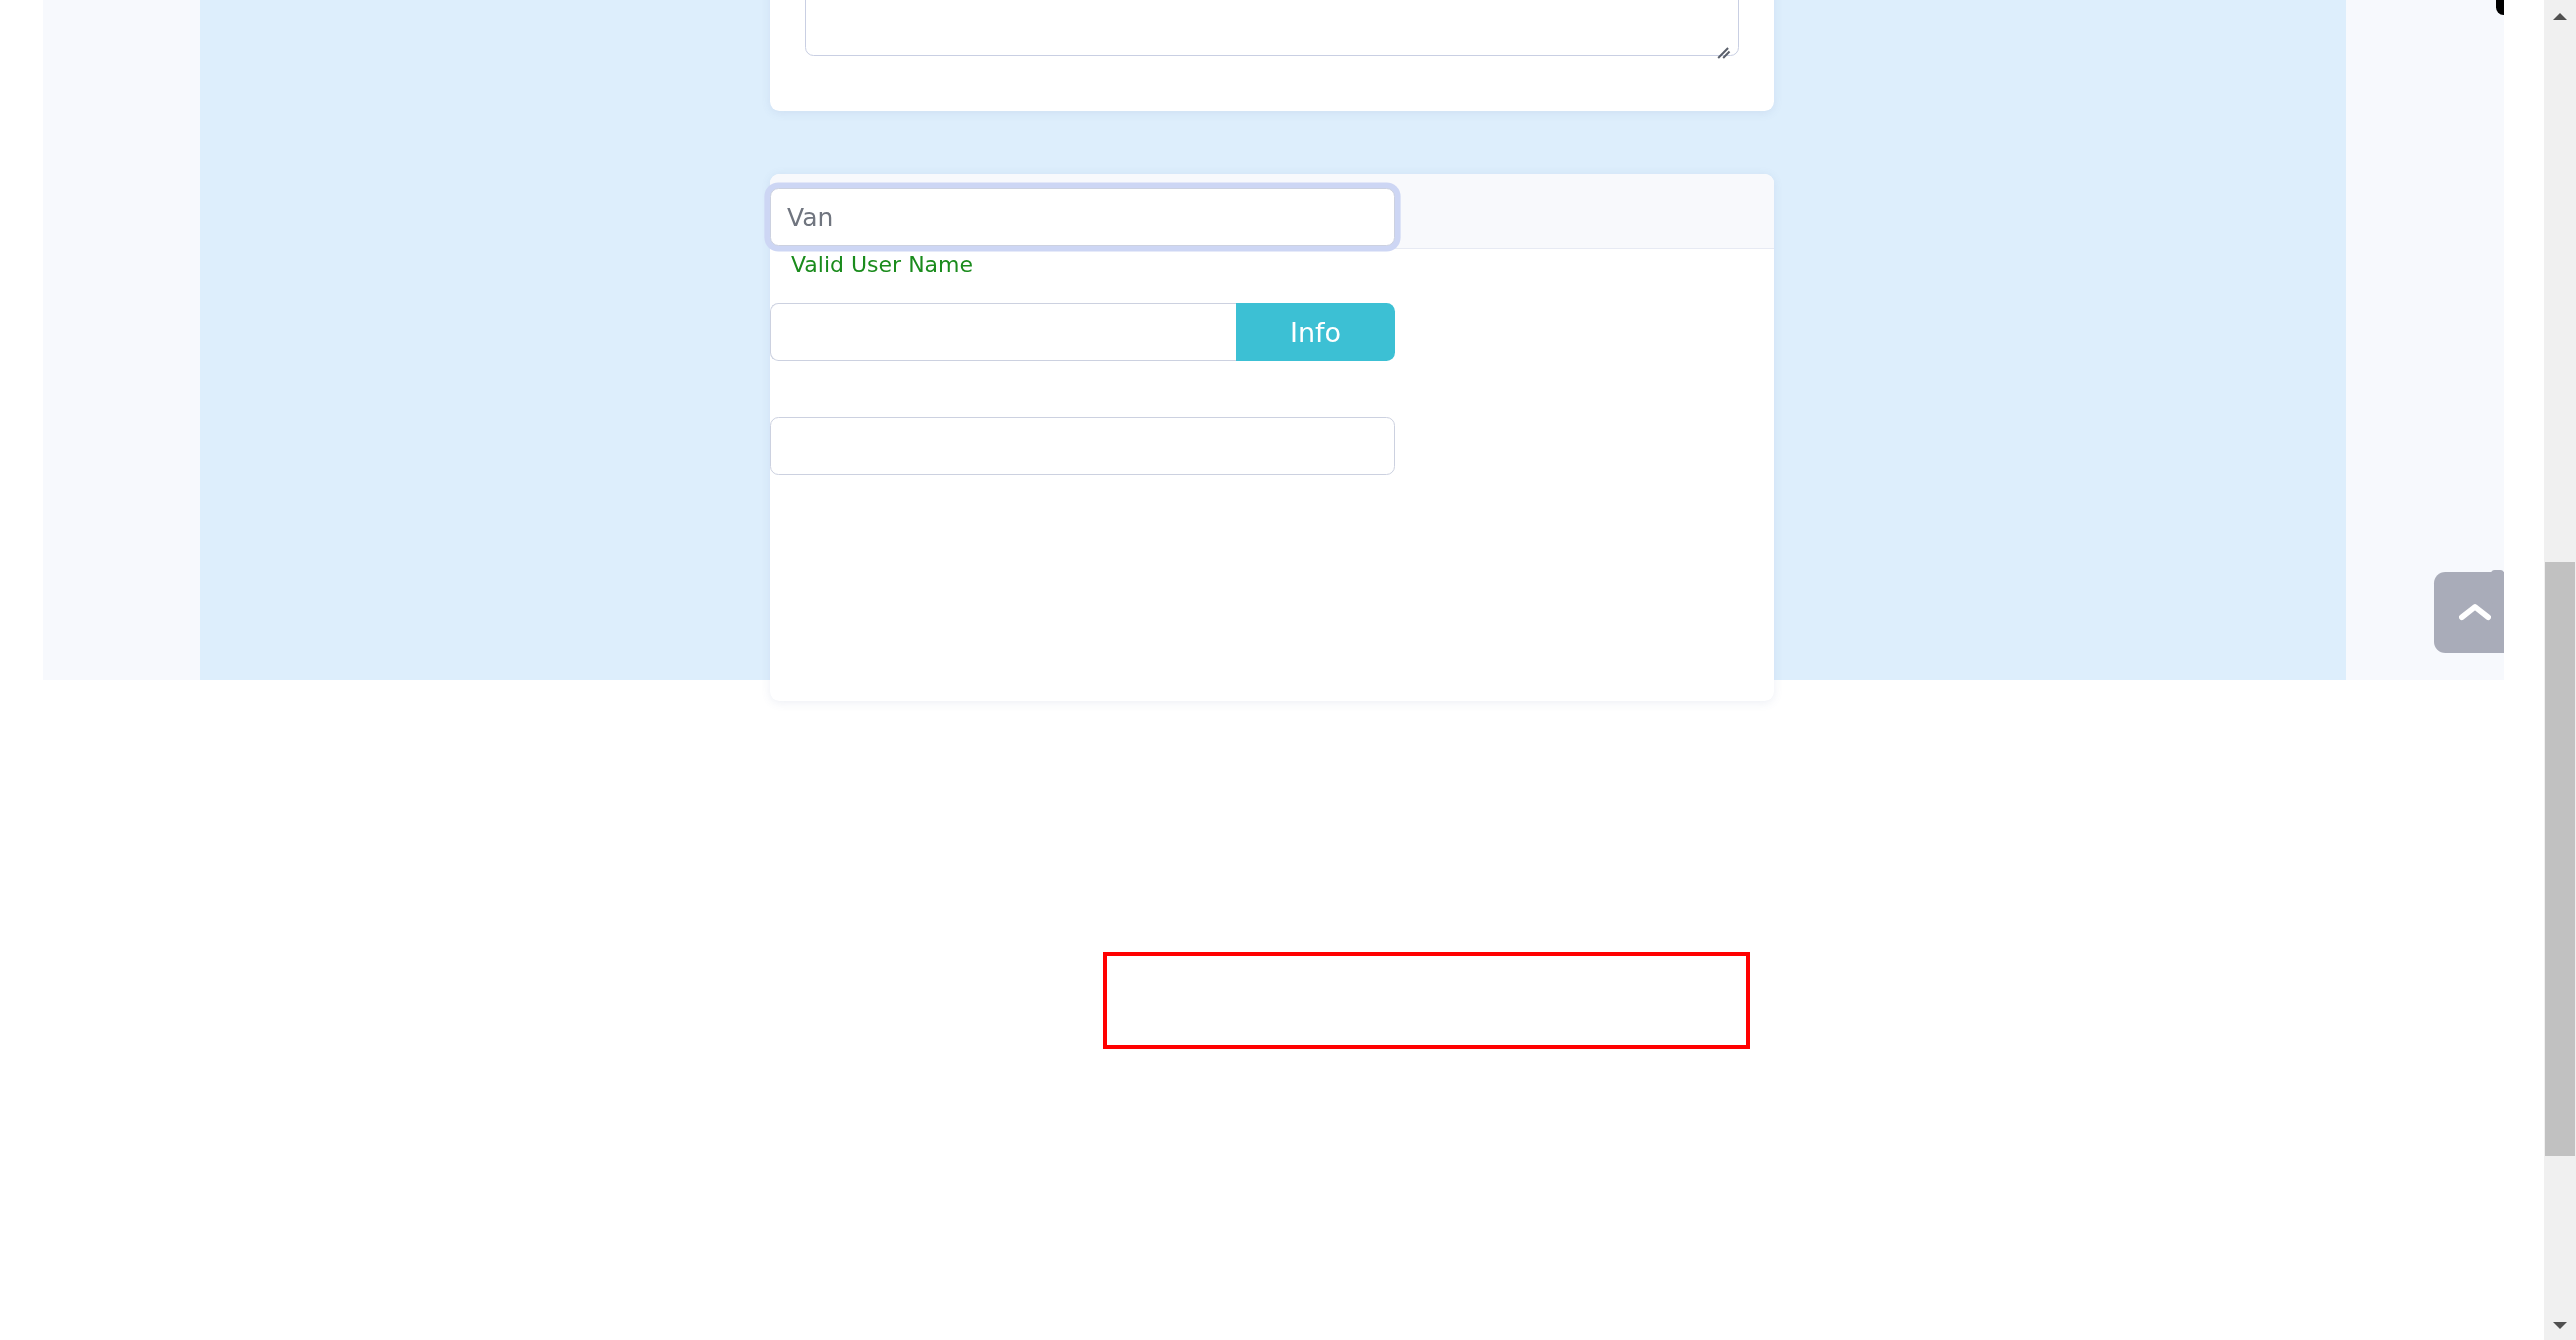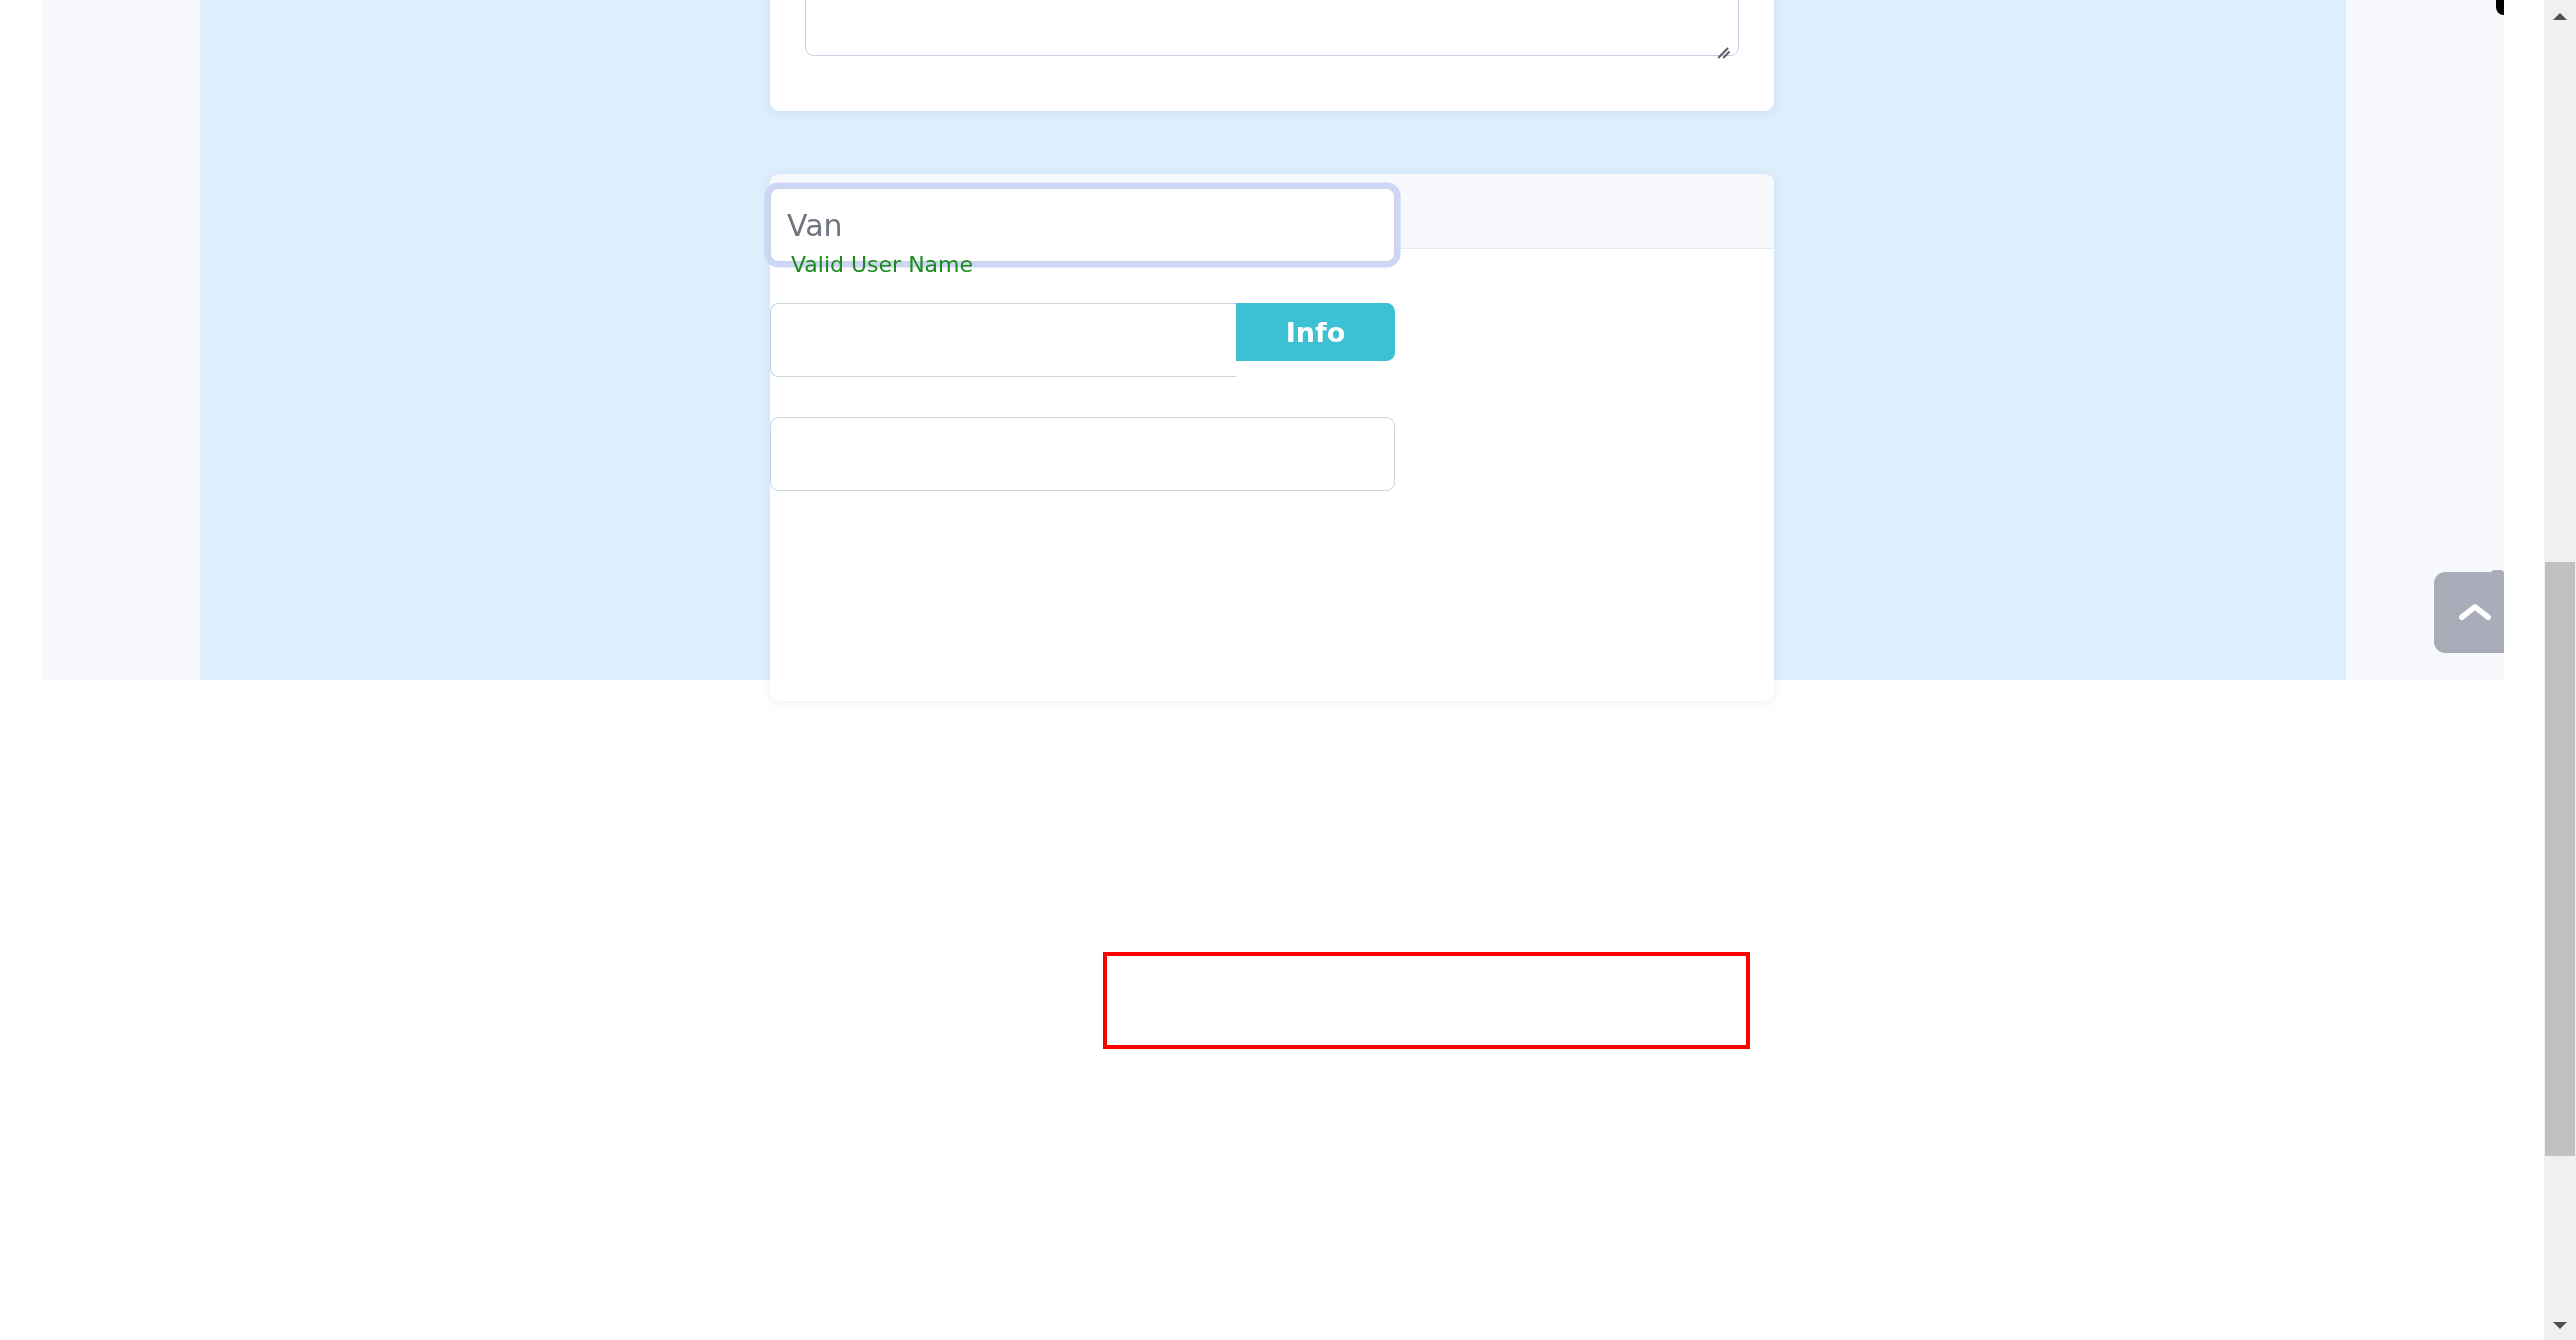--- a/index.html
+++ b/index.html
@@ -135,26 +135,26 @@
     color: #e8192c;
     font-size: 25.4px;
     vertical-align: 4.7px;
     padding-left: 3.8px;
   }
 
   .field-control { position: relative; }
 
   .text-input {
     box-sizing: border-box;
-    height: 74px;
+    height: 58px;
     background: #ffffff;
     border: 1.2px solid #ccd1e0;
     border-radius: 8.5px;
     font-family: "DejaVu Sans", "Liberation Sans", sans-serif;
-    font-size: 30px;
+    font-size: 25px;
     color: #6f7480;
     padding: 0 16px;
     outline: none;
   }
   .text-input::placeholder { color: #70757f; opacity: 1; }
 
   #input-name {
     width: 625px;
     box-shadow: 0 0 0 5.6px #cdd6f4;
     border-color: #ccd1e0;
@@ -181,21 +181,20 @@
     background: #3cc0d4;
     color: #ffffff;
     border: none;
     border-radius: 0 8.5px 8.5px 0;
     font-family: "DejaVu Sans", "Liberation Sans", sans-serif;
     font-size: 27px;
     cursor: pointer;
     display: flex;
     align-items: center;
     justify-content: center;
-    font-weight: bold;
   }
   #input-email { width: 625px; }
 
   
   #scroll-top-btn {
     position: absolute;
     left: 2434px;
     top: 572px;
     width: 81px;
     height: 81px;

